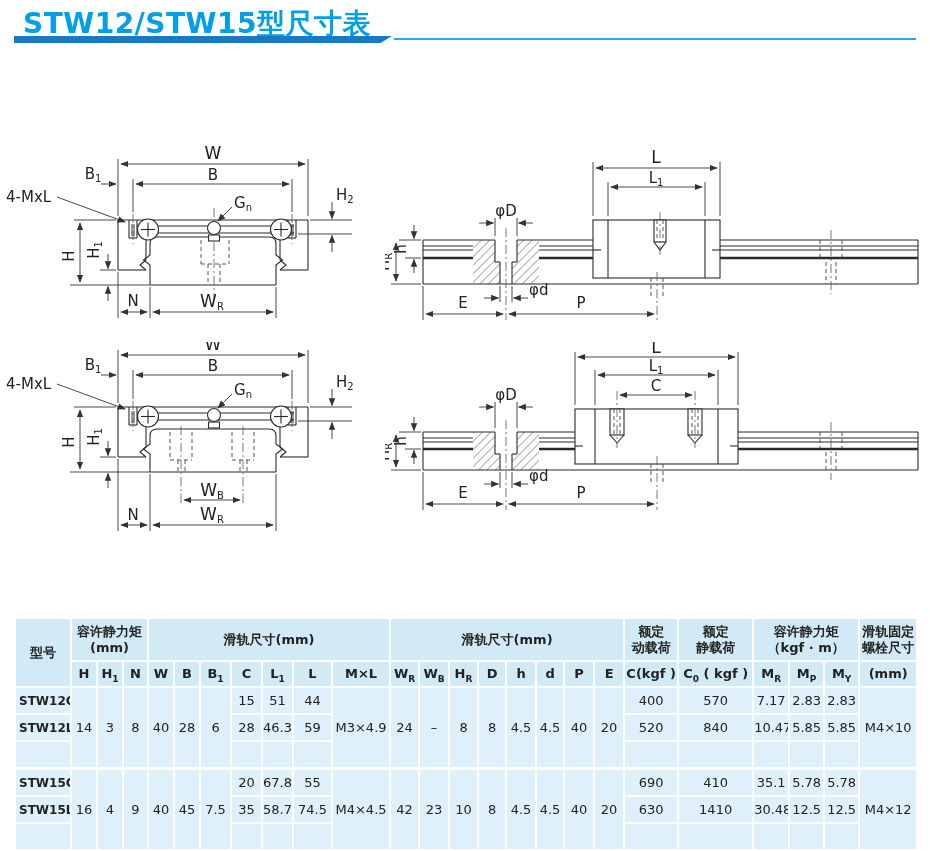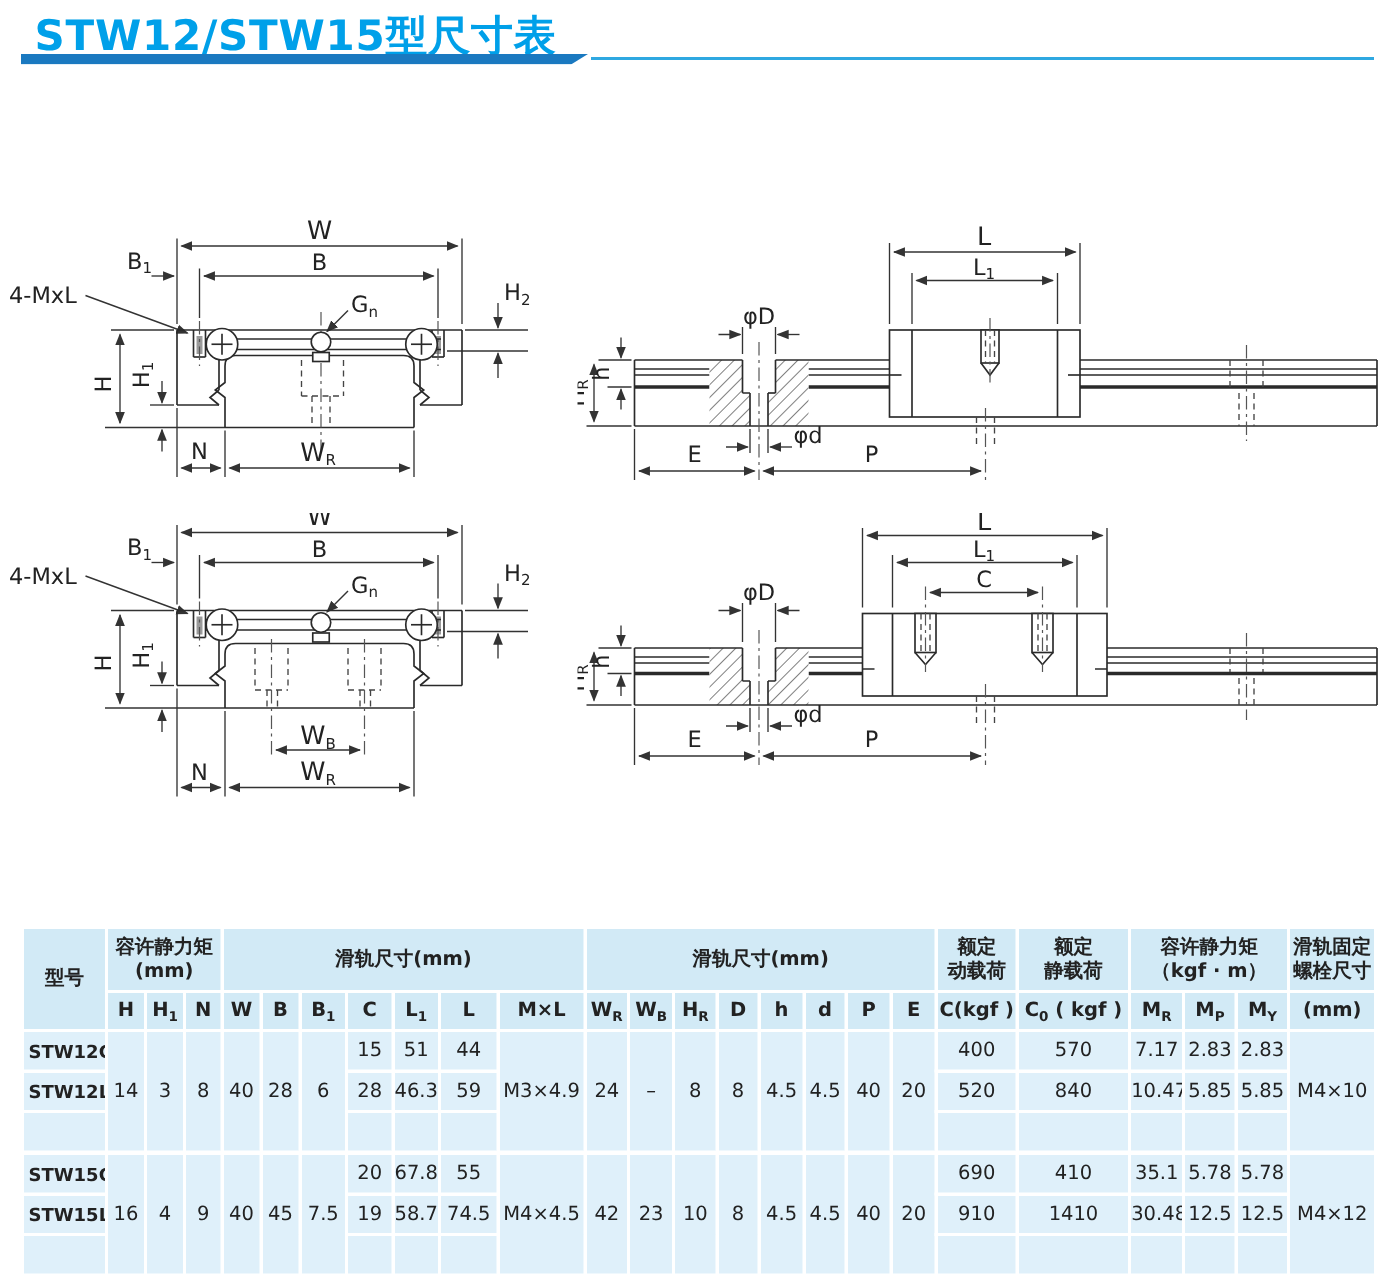--- a/index.html
+++ b/index.html
@@ -568,24 +568,24 @@
       <td rowspan="3">20</td>
       <td>690</td>
       <td>410</td>
       <td>35.1</td>
       <td>5.78</td>
       <td>5.78</td>
       <td rowspan="3">M4×12</td>
     </tr>
     <tr>
       <td class="model">STW15L</td>
-      <td>19</td>
+      <td>35</td>
       <td>58.7</td>
       <td>74.5</td>
-      <td>910</td>
+      <td>630</td>
       <td>1410</td>
       <td>30.48</td>
       <td>12.5</td>
       <td>12.5</td>
     </tr>
     <tr>
       <td></td>
       <td></td>
       <td></td>
       <td></td>

